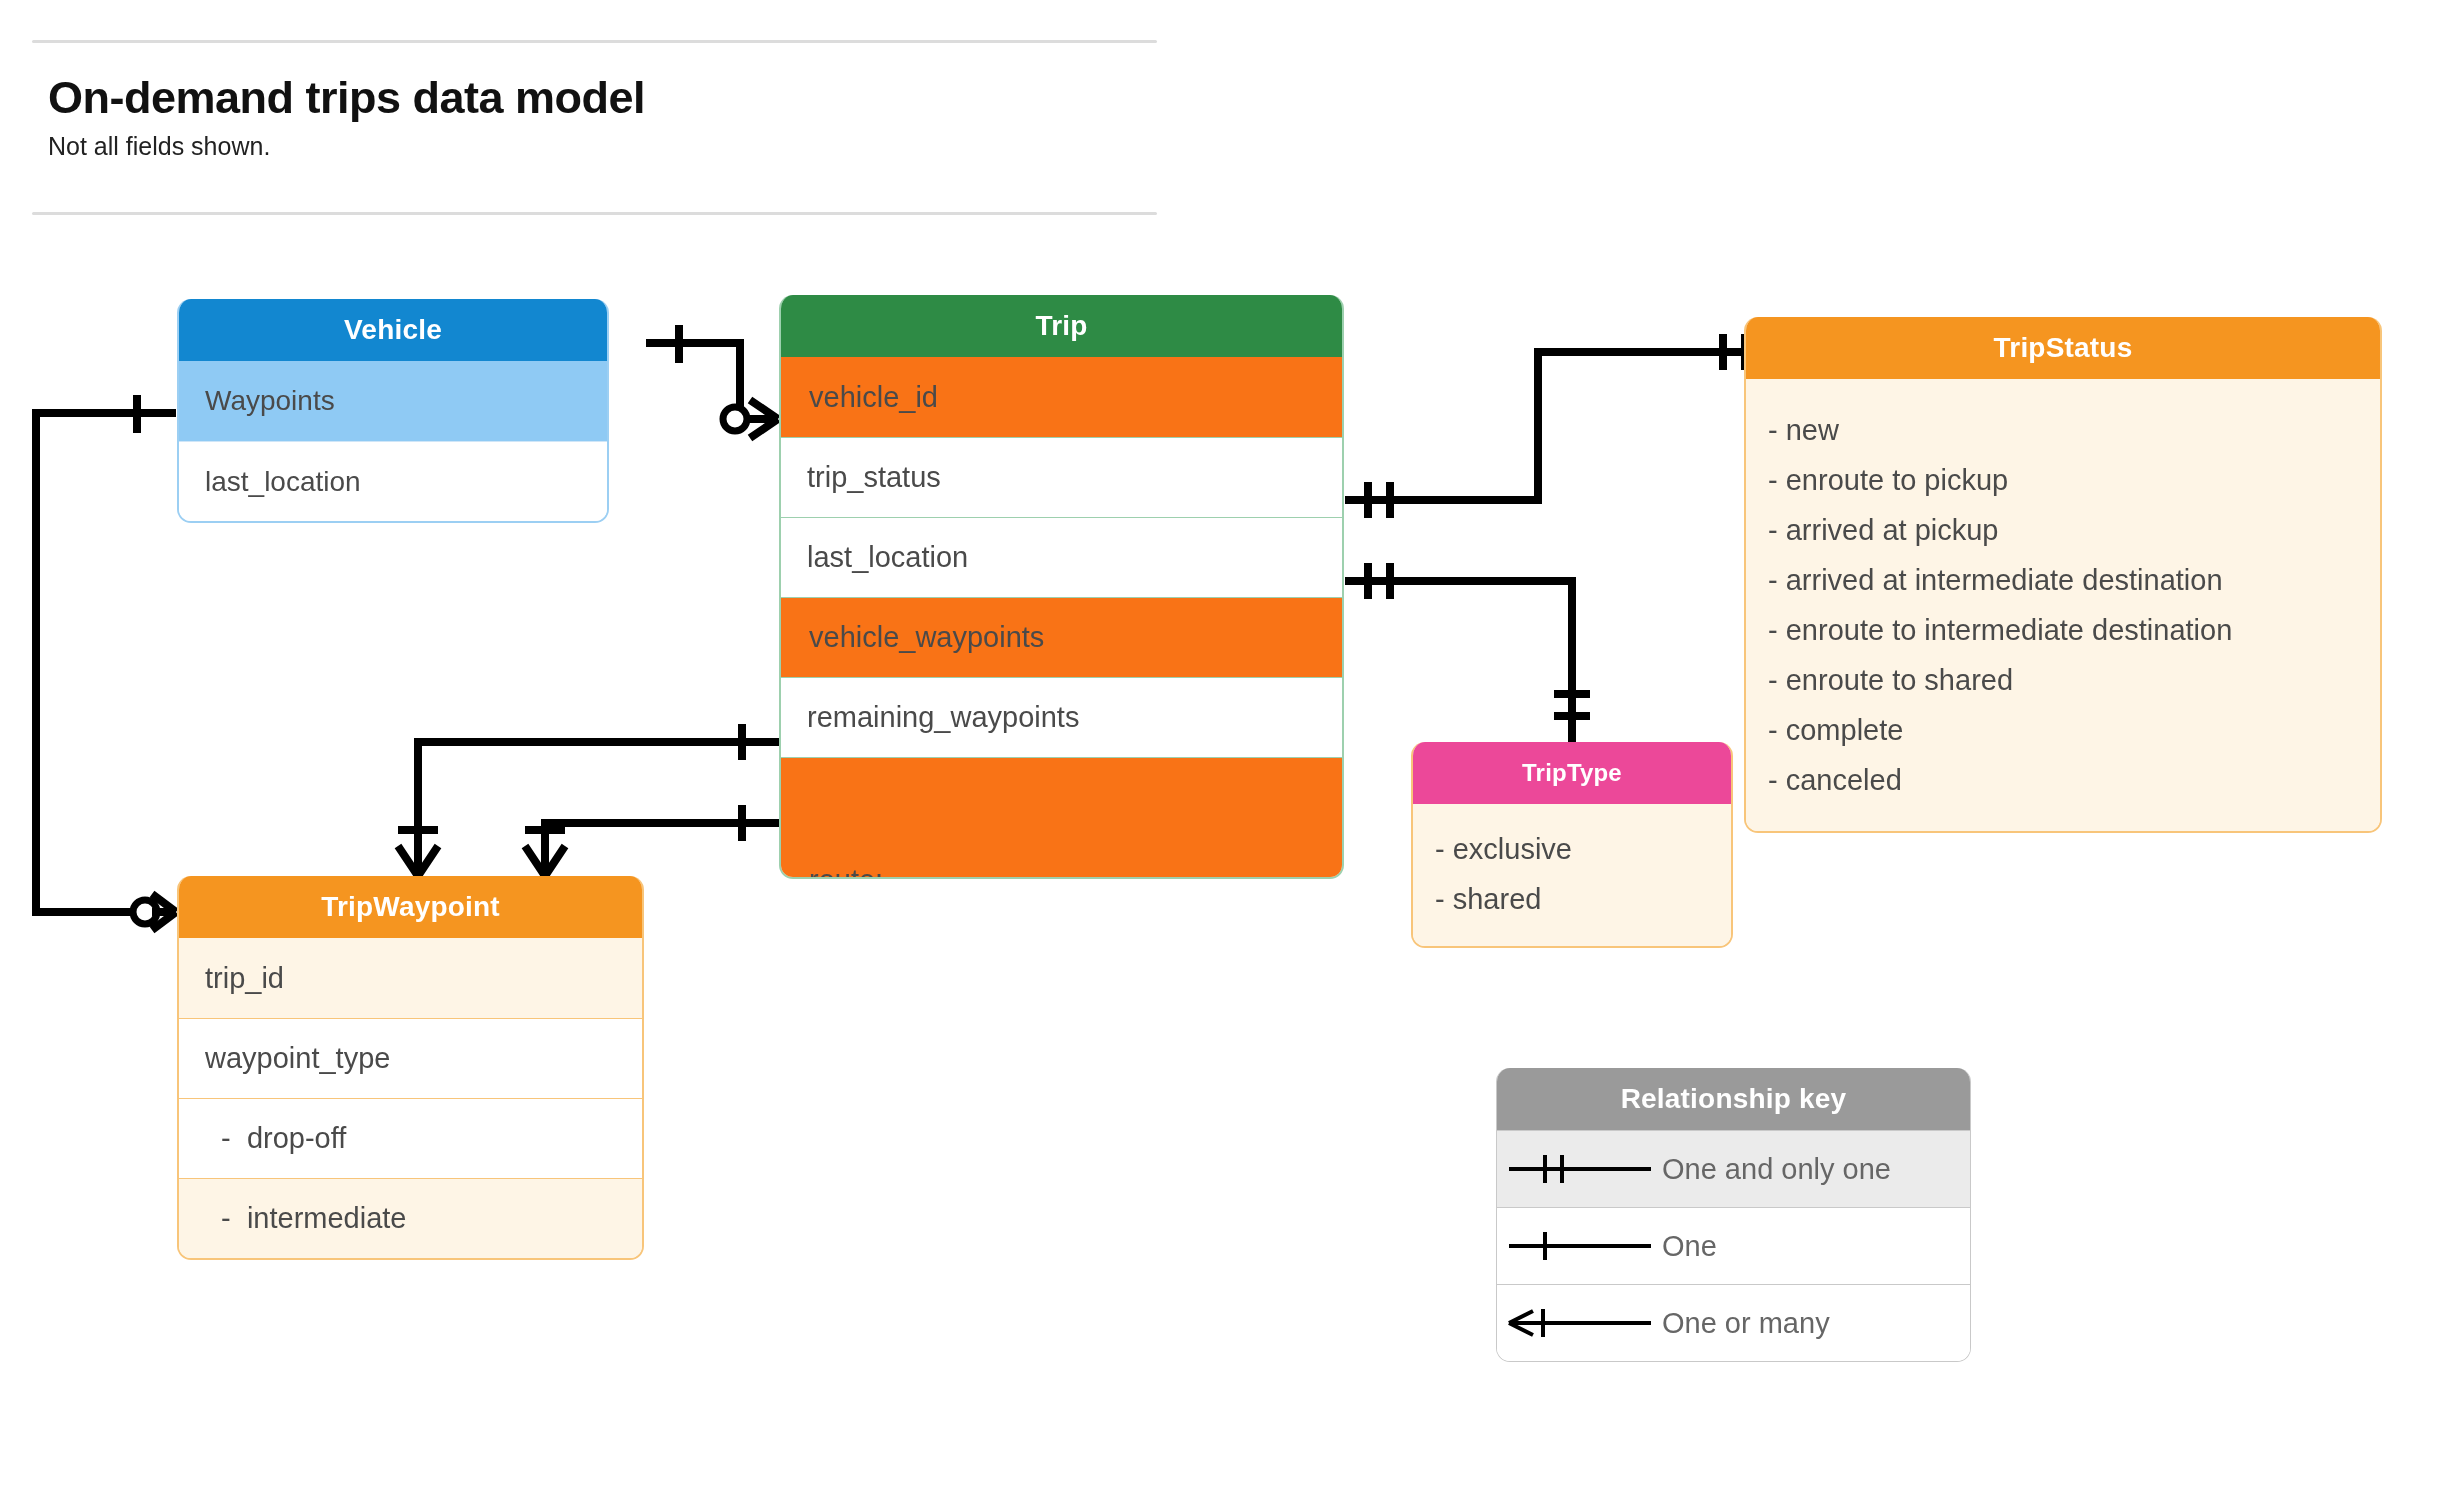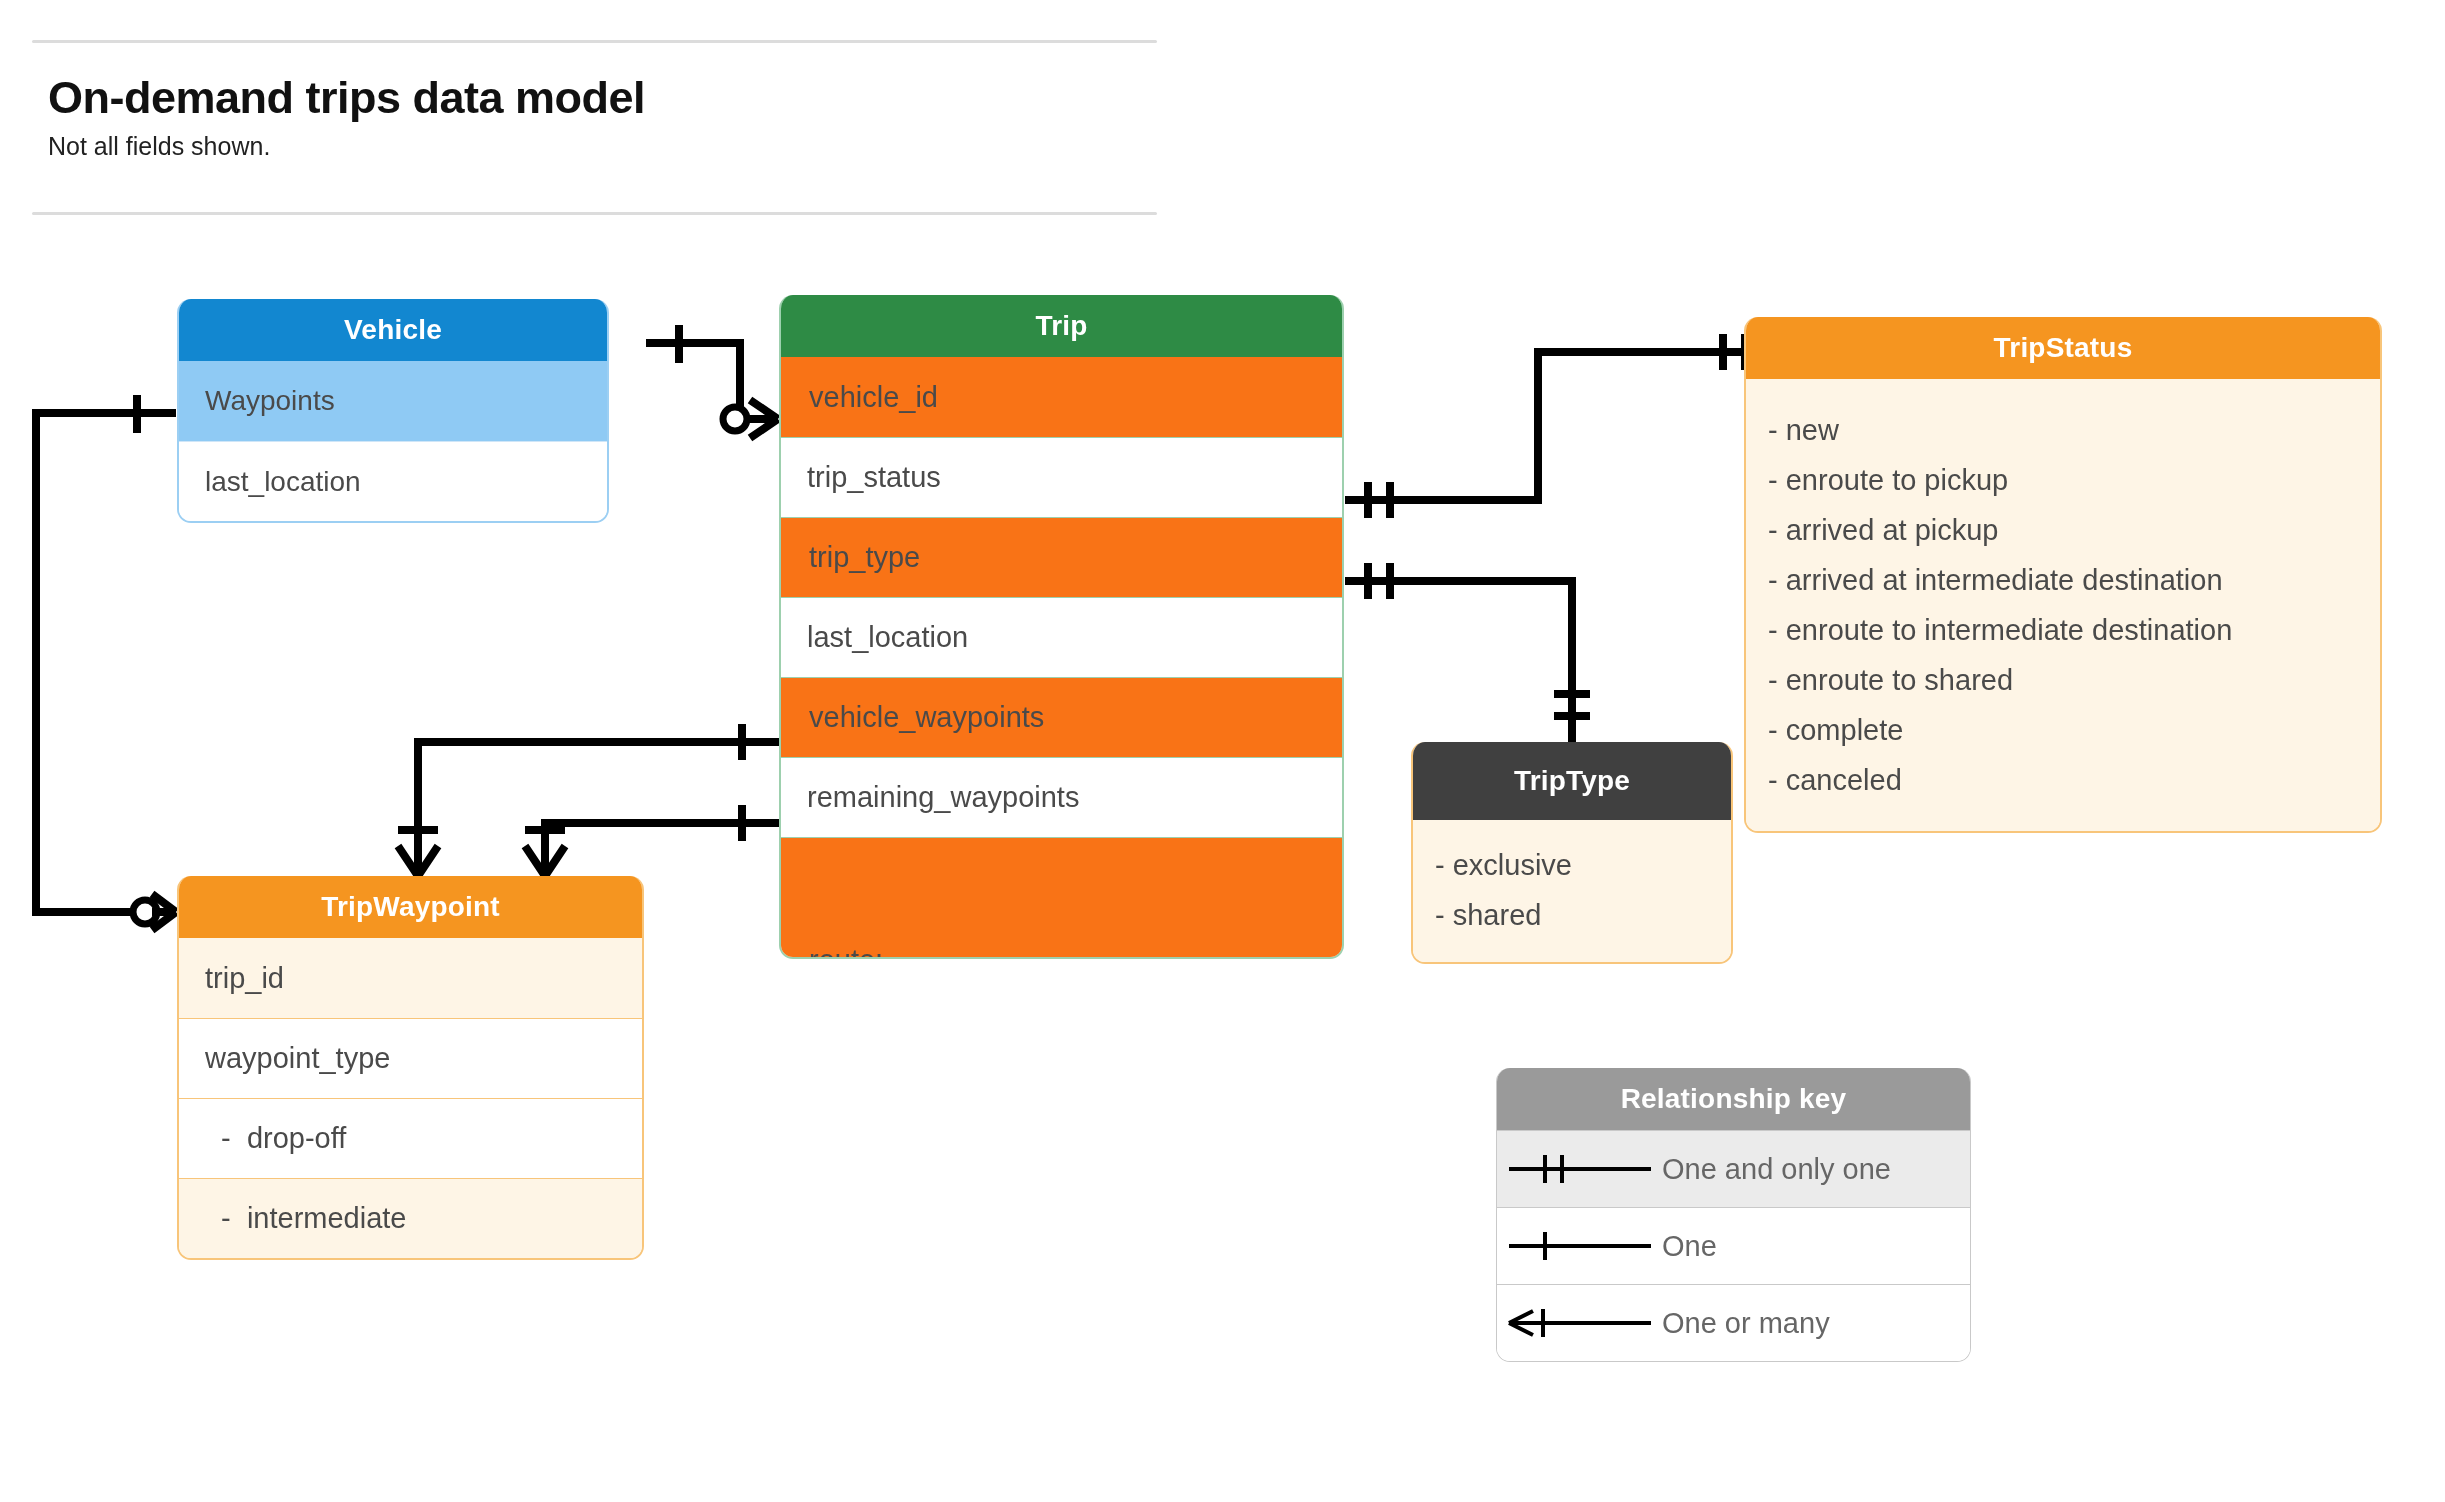--- a/index.html
+++ b/index.html
@@ -149,23 +149,23 @@
     white-space: pre;
   }
 
   
   #entity-triptype {
     left: 1411px; top: 742px; width: 322px;
     border: 2px solid #f8c57a;
     border-top: none;
   }
   #entity-triptype .entity-header {
-    background: #404040;
-    height: 78px;
-    font-size: 28px;
+    background: #ec4899;
+    height: 62px;
+    font-size: 24px;
   }
   #entity-triptype .entity-body {
     background: #fef5e6;
     padding: 20px 7px 22px 22px;
   }
   #entity-triptype .item {
     font-size: 29px;
     color: #4a4a4a;
     line-height: 50px;
     white-space: pre;
@@ -303,21 +303,20 @@
       <div class="row tint">Waypoints</div>
       <div class="row plain">last_location</div>
     </div>
   </div>
 
   <div class="entity" id="entity-trip">
     <div class="entity-header">Trip</div>
     <div class="entity-body">
       <div class="row tint">vehicle_id</div>
       <div class="row plain">trip_status</div>
-      <div class="row tint">trip_type</div>
       <div class="row plain">last_location</div>
       <div class="row tint">vehicle_waypoints</div>
       <div class="row plain">remaining_waypoints</div>
       <div class="row tint multiline">
         <div>route:</div>
         
       </div>
     </div>
   </div>
 

